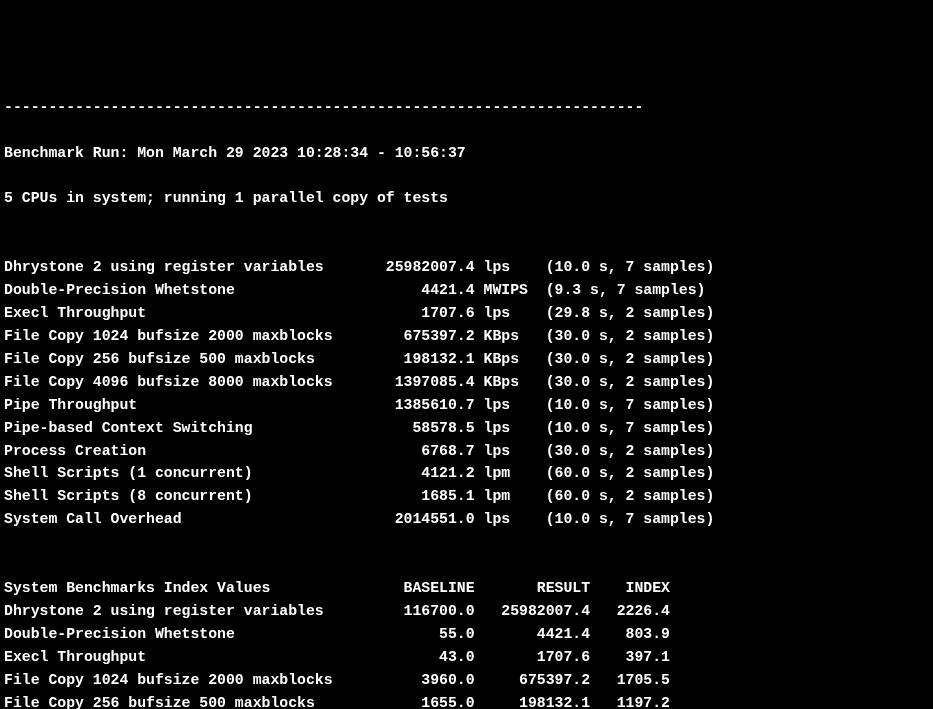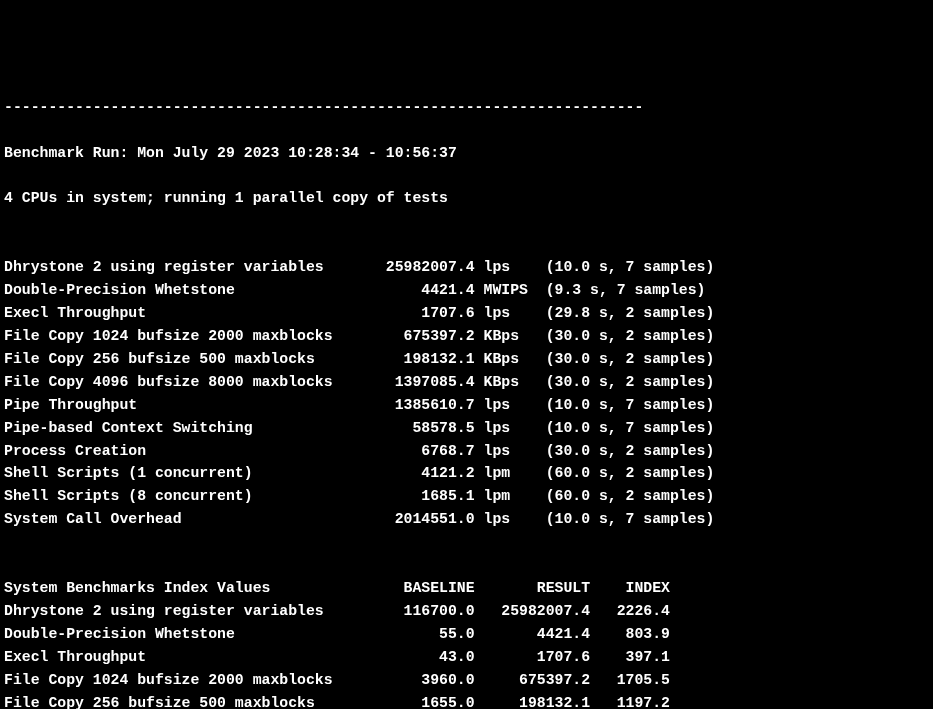--- a/index.html
+++ b/index.html
@@ -19,22 +19,22 @@
     .line {
       display: block;
     }
   </style>
 </head>
 <body>
 
 
 
 <span class="line">------------------------------------------------------------------------</span>
-<span class="line">Benchmark Run: Mon July 29 2023 10:28:34 - 10:56:37</span>
-<span class="line">4 CPUs in system; running 1 parallel copy of tests</span>
+<span class="line">Benchmark Run: Mon March 29 2023 10:28:34 - 10:56:37</span>
+<span class="line">5 CPUs in system; running 1 parallel copy of tests</span>
 <span class="line"></span>
 <div id="results-section"><span class="line">Dhrystone 2 using register variables       25982007.4 lps    (10.0 s, 7 samples)</span><span class="line">Double-Precision Whetstone                     4421.4 MWIPS  (9.3 s, 7 samples)</span><span class="line">Execl Throughput                               1707.6 lps    (29.8 s, 2 samples)</span><span class="line">File Copy 1024 bufsize 2000 maxblocks        675397.2 KBps   (30.0 s, 2 samples)</span><span class="line">File Copy 256 bufsize 500 maxblocks          198132.1 KBps   (30.0 s, 2 samples)</span><span class="line">File Copy 4096 bufsize 8000 maxblocks       1397085.4 KBps   (30.0 s, 2 samples)</span><span class="line">Pipe Throughput                             1385610.7 lps    (10.0 s, 7 samples)</span><span class="line">Pipe-based Context Switching                  58578.5 lps    (10.0 s, 7 samples)</span><span class="line">Process Creation                               6768.7 lps    (30.0 s, 2 samples)</span><span class="line">Shell Scripts (1 concurrent)                   4121.2 lpm    (60.0 s, 2 samples)</span><span class="line">Shell Scripts (8 concurrent)                   1685.1 lpm    (60.0 s, 2 samples)</span><span class="line">System Call Overhead                        2014551.0 lps    (10.0 s, 7 samples)</span></div>
 <span class="line"></span>
 <div id="index-section"><span class="line">System Benchmarks Index Values               BASELINE       RESULT    INDEX</span><span class="line">Dhrystone 2 using register variables         116700.0   25982007.4   2226.4</span><span class="line">Double-Precision Whetstone                       55.0       4421.4    803.9</span><span class="line">Execl Throughput                                 43.0       1707.6    397.1</span><span class="line">File Copy 1024 bufsize 2000 maxblocks          3960.0     675397.2   1705.5</span><span class="line">File Copy 256 bufsize 500 maxblocks            1655.0     198132.1   1197.2</span></div>
 
 
 
 
 
 

